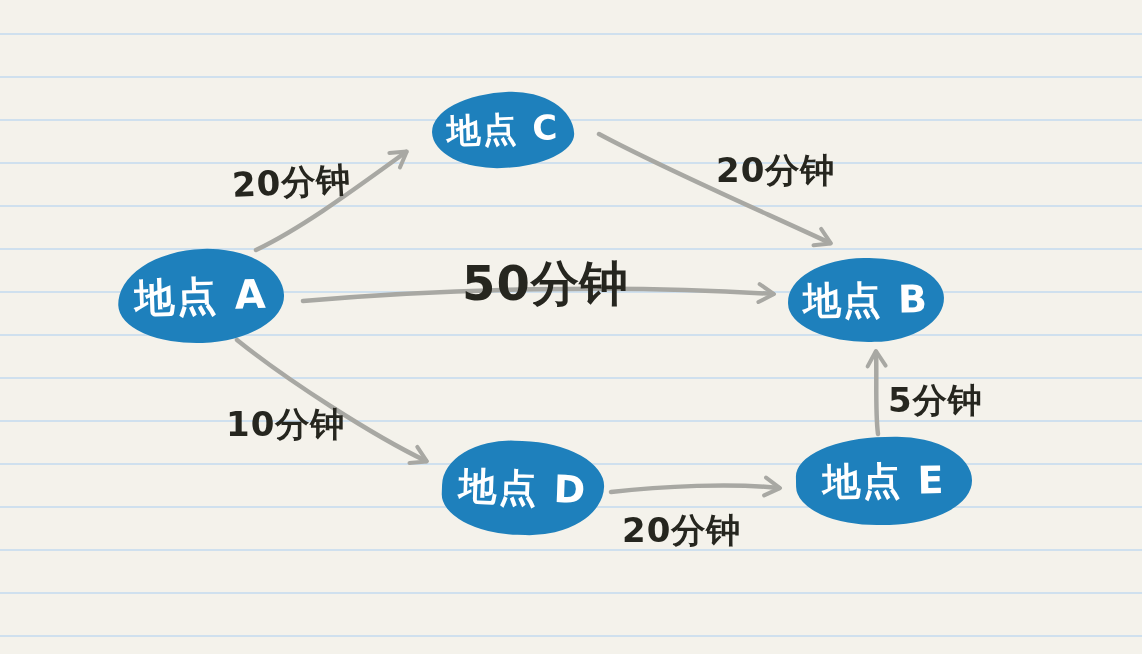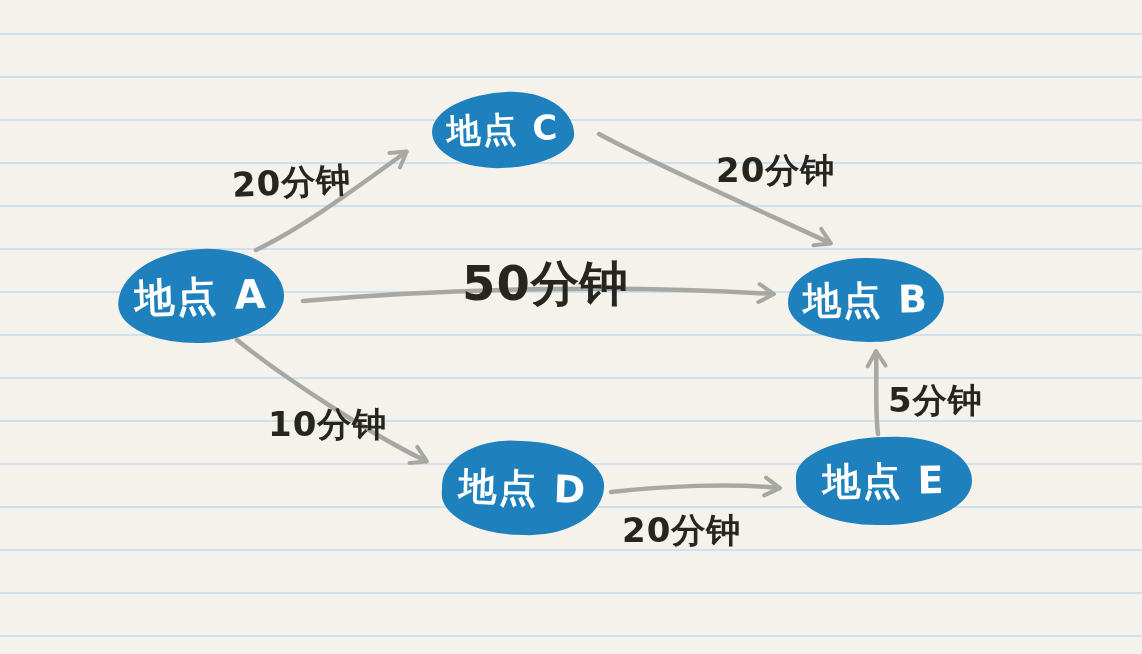--- a/index.html
+++ b/index.html
@@ -83,21 +83,21 @@
     position: absolute;
     color: var(--edge-label);
     font-weight: bold;
     font-size: 34px;
     letter-spacing: 1px;
     white-space: nowrap;
   }
   .label-ac { left: 232px; top: 160px; transform: rotate(-3deg); }
   .label-cb { left: 716px; top: 148px; }
   .label-ab { left: 462px; top: 252px; font-size: 48px; }
-  .label-ad { left: 226px; top: 402px; margin-left: 42px; }
+  .label-ad { left: 226px; top: 402px; }
   .label-de { left: 622px; top: 508px; }
   .label-eb { left: 888px; top: 378px; }
 </style>
 </head>
 <body>
 
 <div class="canvas">
 
   <svg class="edges" viewBox="0 0 1142 654" xmlns="http://www.w3.org/2000/svg">
     <defs>

